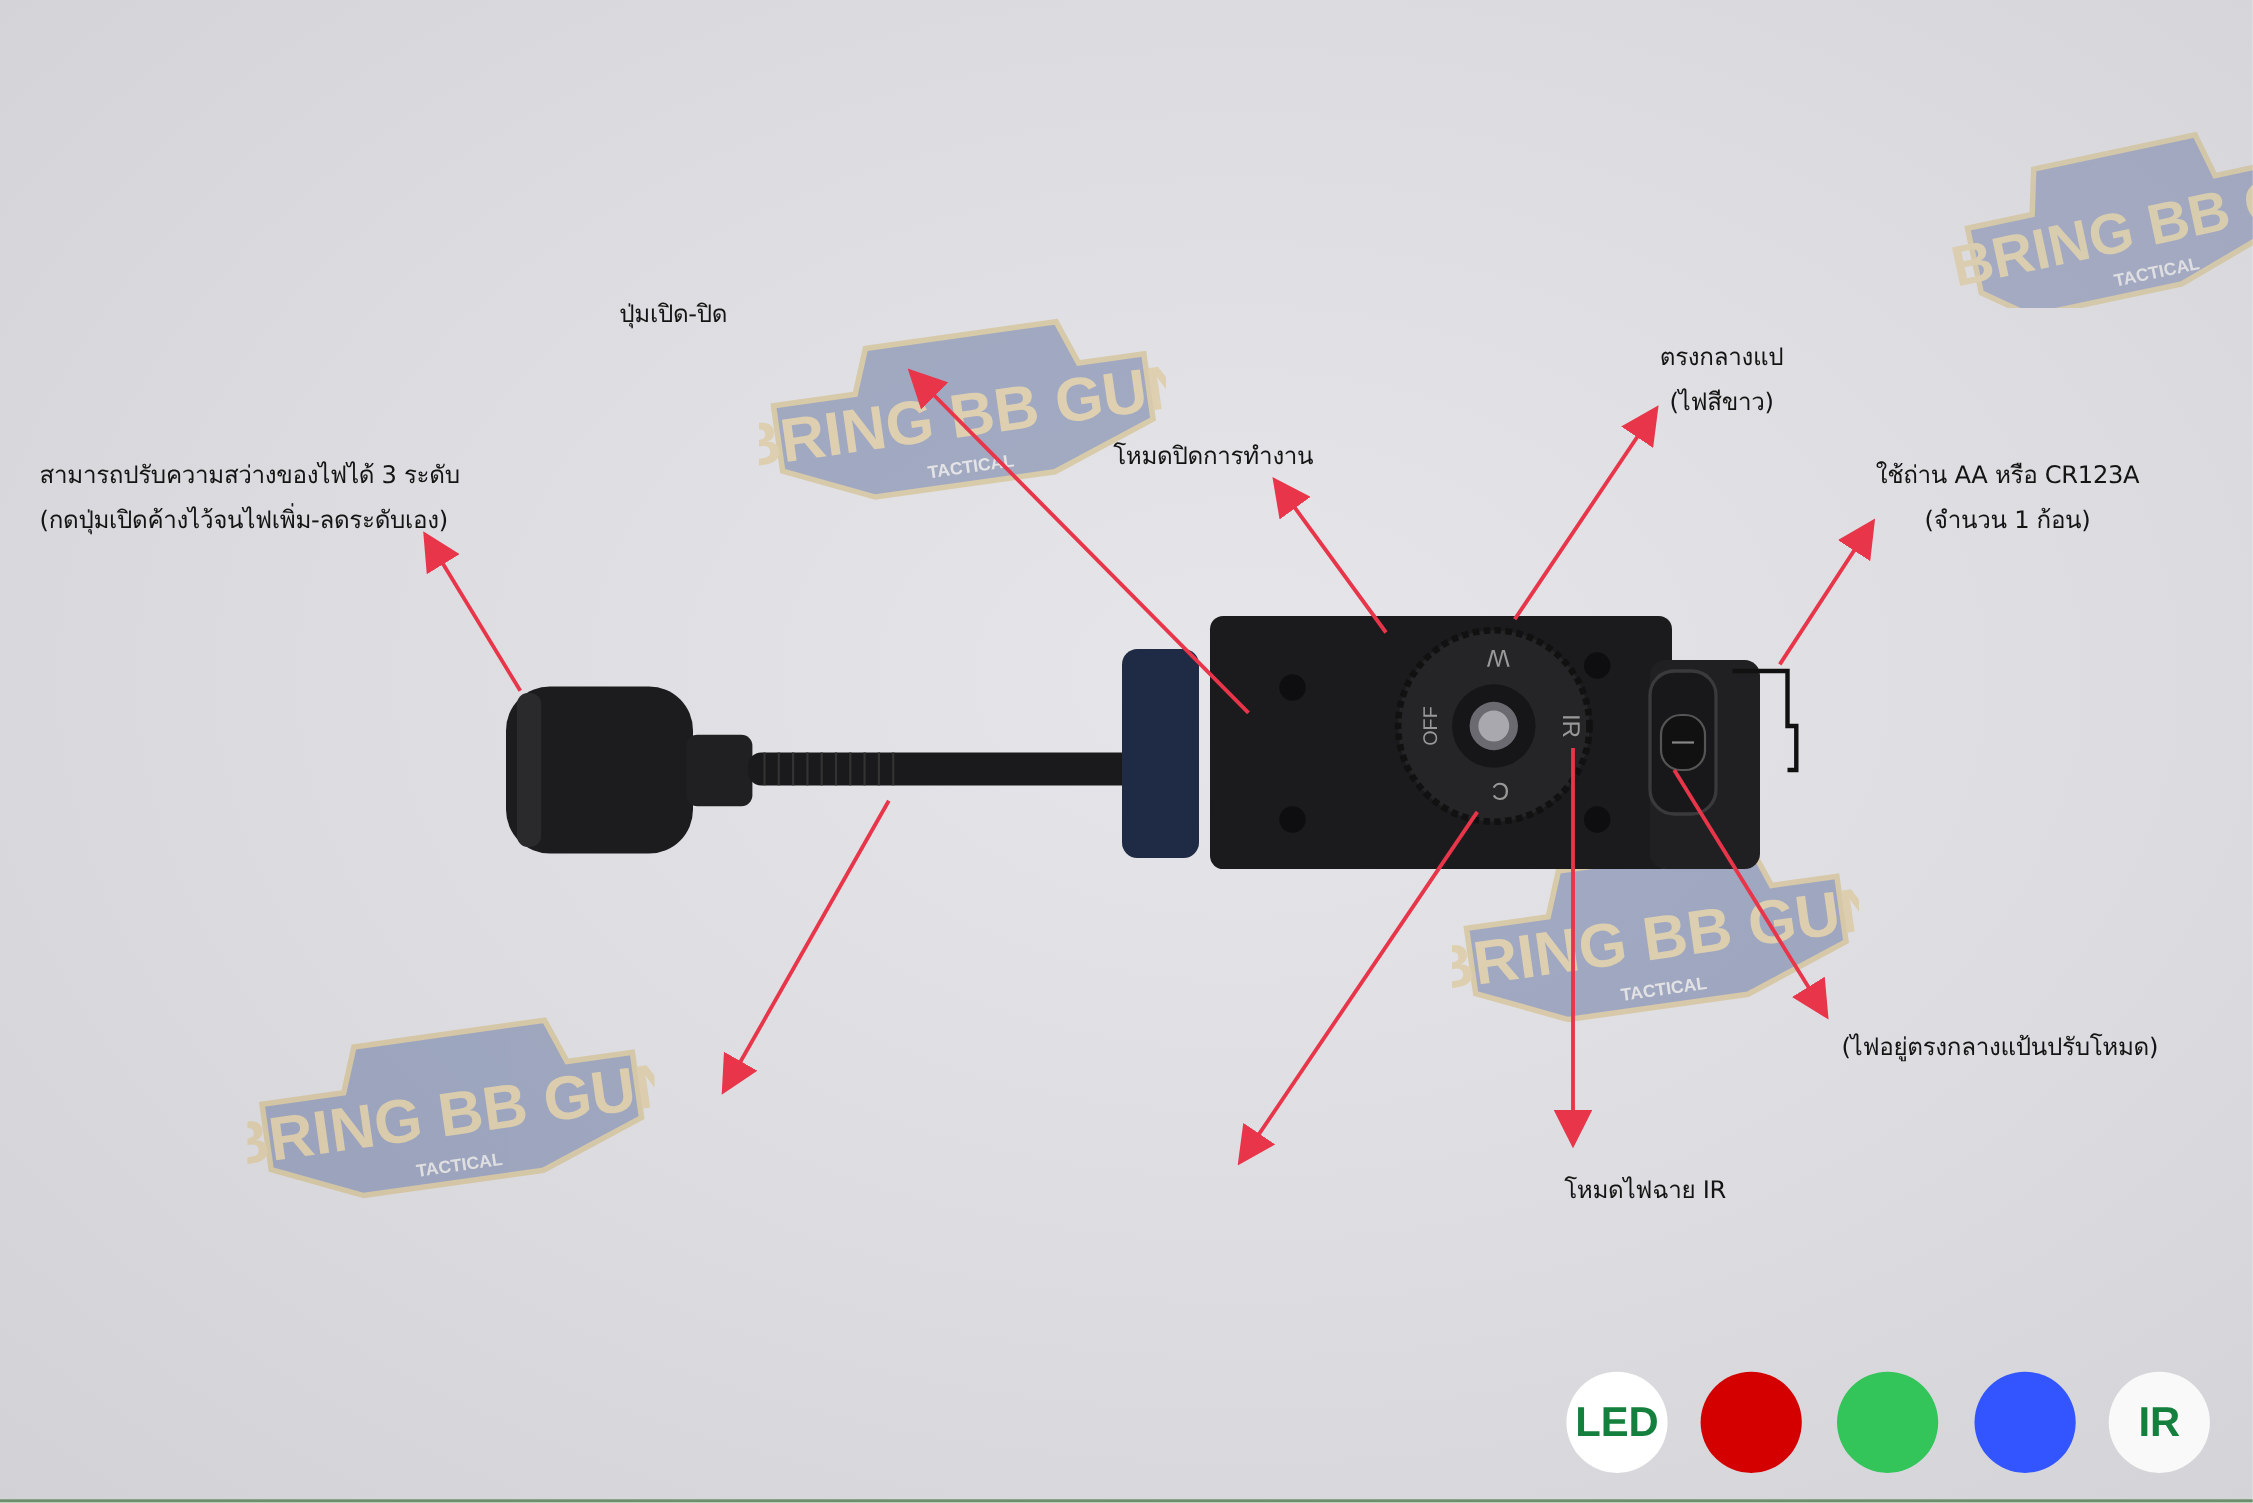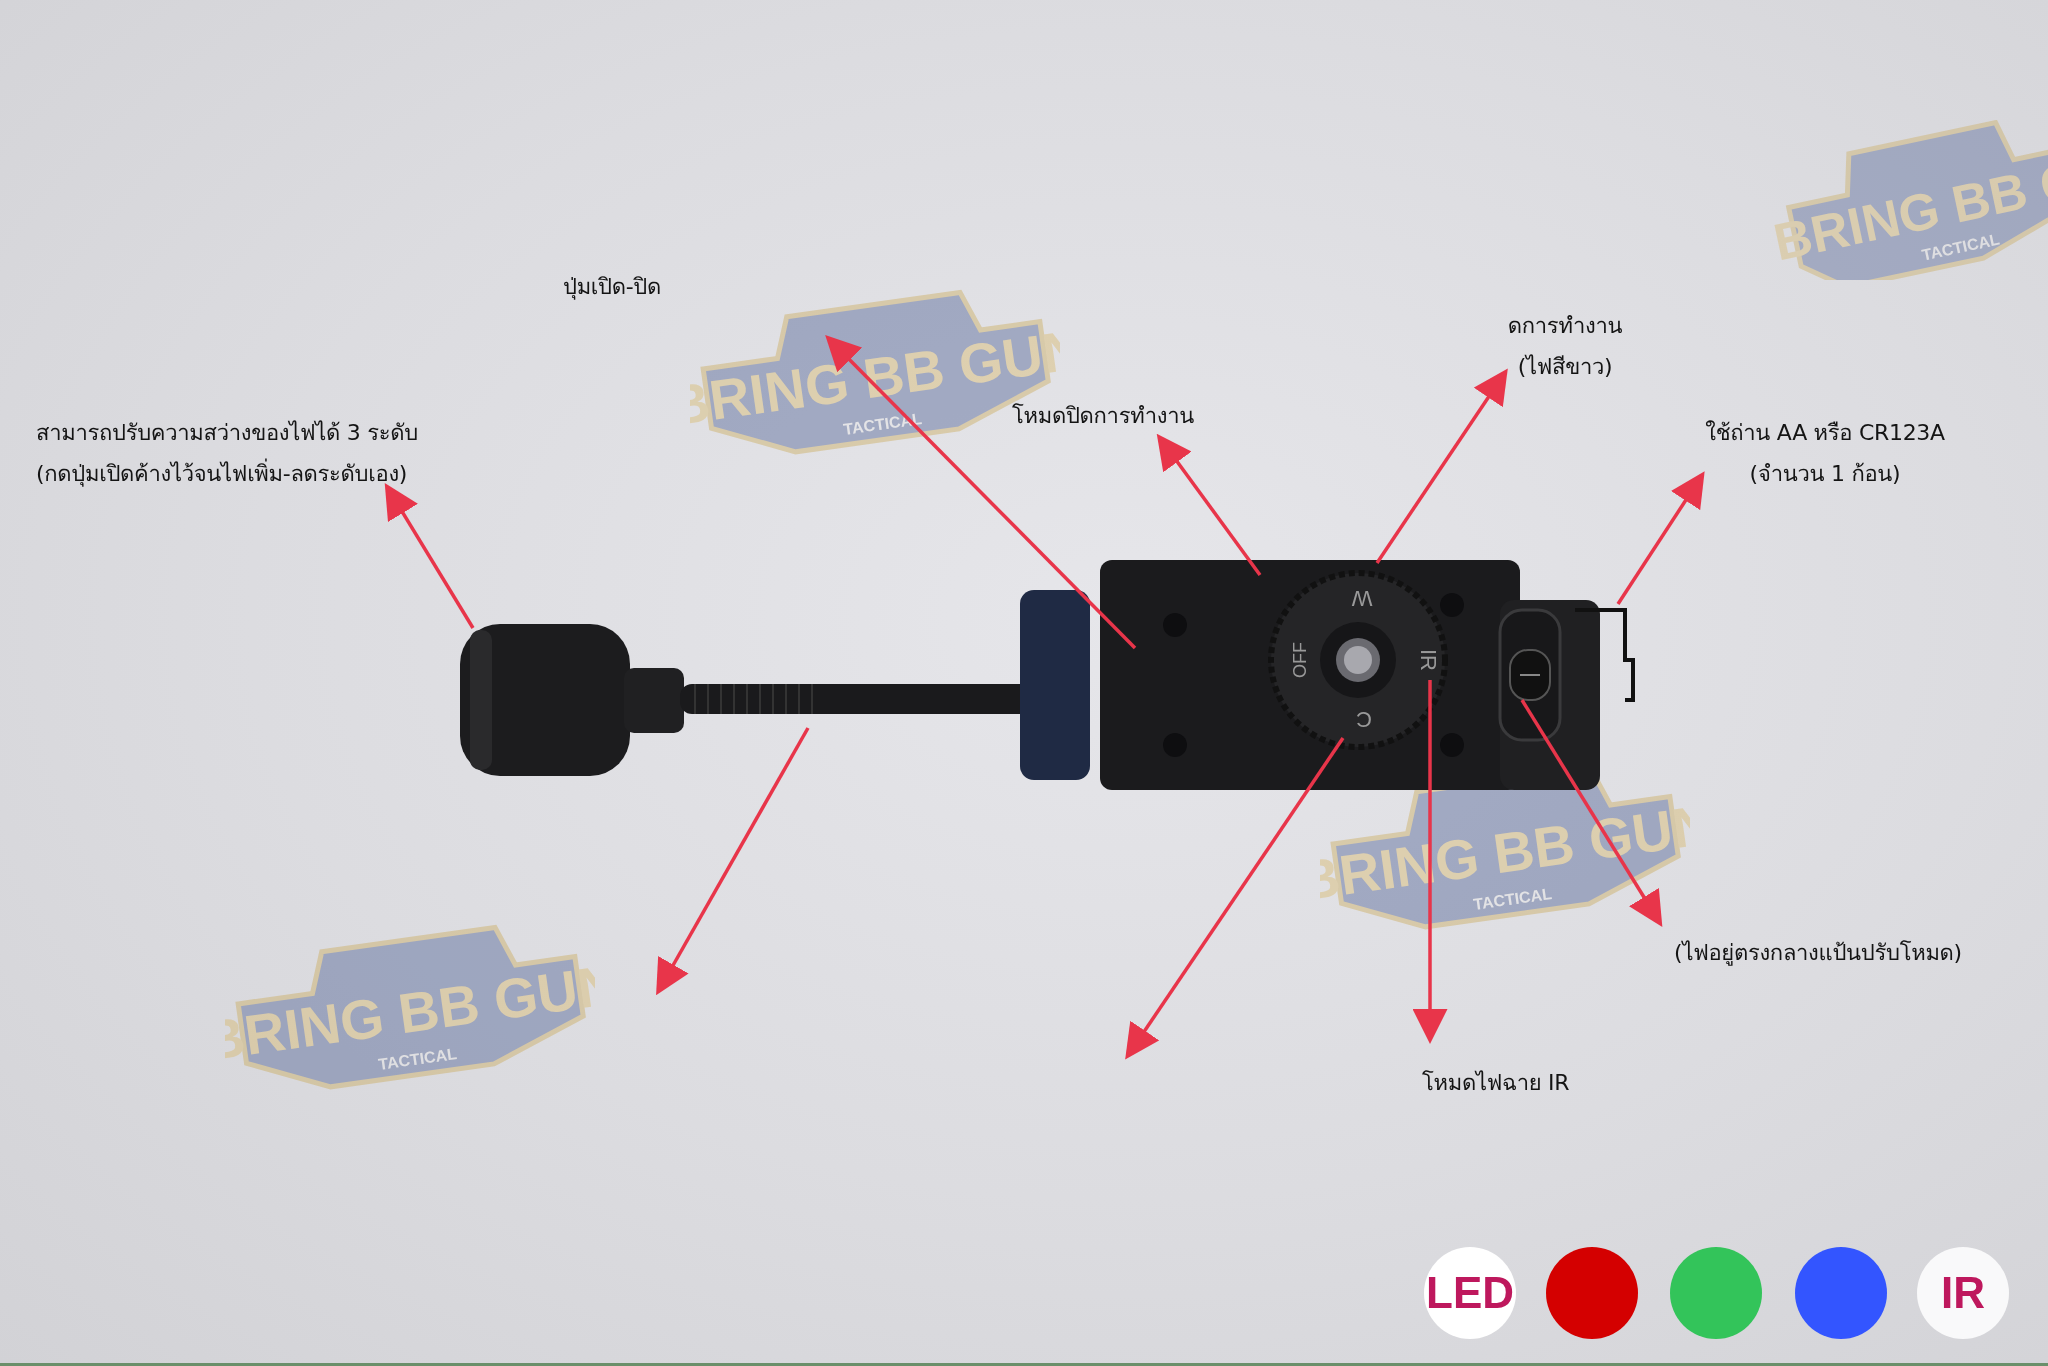--- a/index.html
+++ b/index.html
@@ -8,21 +8,21 @@
          font-family: "DejaVu Sans", sans-serif; color:#111; }
   .stage { position:absolute; left:0; top:0; width:2048px; height:1366px; }
   .label { position:absolute; font-size:22px; line-height:41px; color:#141414; white-space:nowrap; letter-spacing:-0.3px; }
   .label div { display:block; }
   .center { text-align:center; }
   .left { text-align:left;margin-left:24px; }
   svg.overlay { position:absolute; left:0; top:0; }
   .wm { position:absolute; }
   .circle { position:absolute; width:92px; height:92px; border-radius:50%;
             display:flex; align-items:center; justify-content:center;
-            font-family:"Liberation Sans", sans-serif; font-weight:bold; font-size:44px; color:#be185d; }
+            font-family:"Liberation Sans", sans-serif; font-weight:bold; font-size:38px; color:#15803d; }
   .bottom-line { position:absolute; left:0; bottom:0; width:2048px; height:3px; background:#6a8f6a; }
 </style>
 </head>
 <body>
 
 <div class="stage">
 
   <svg class="wm" style="left:1770px;top:120px;" width="300" height="160" viewBox="0 0 300 160">
     <g opacity="0.35" transform="rotate(-12 150 80)">
       <path d="M20 60 L80 60 L90 20 L240 20 L250 60 L290 60 L290 120 L200 150 L60 150 L20 120 Z" fill="#3a4f8a" stroke="#c9a54a" stroke-width="5"></path>
@@ -132,21 +132,21 @@
   <div class="label left" style="left:12px;top:412px;">
     <div>สามารถปรับความสว่างของไฟได้ 3 ระดับ</div>
     <div>(กดปุ่มเปิดค้างไว้จนไฟเพิ่ม-ลดระดับเอง)</div>
   </div>
 
   <div class="label left" style="left:988px;top:395px;">
     <div>โหมดปิดการทำงาน</div>
   </div>
 
   <div class="label center" style="left:1415px;top:305px;width:300px;">
-    <div>ดการทำงาน</div>
+    <div>ตรงกลางแป</div>
     <div>(ไฟสีขาว)</div>
   </div>
 
   <div class="label center" style="left:1655px;top:412px;width:340px;">
     <div>ใช้ถ่าน AA หรือ CR123A</div>
     <div>(จำนวน 1 ก้อน)</div>
   </div>
 
   <div class="label center" style="left:1618px;top:932px;width:400px;">
     <div>(ไฟอยู่ตรงกลางแป้นปรับโหมด)</div>

